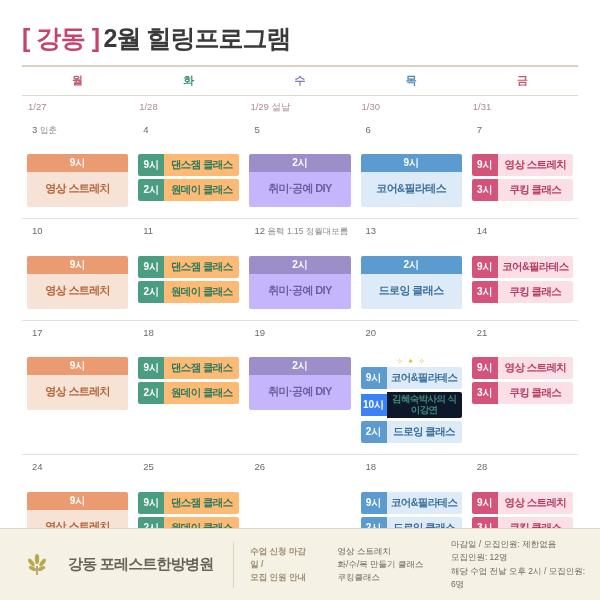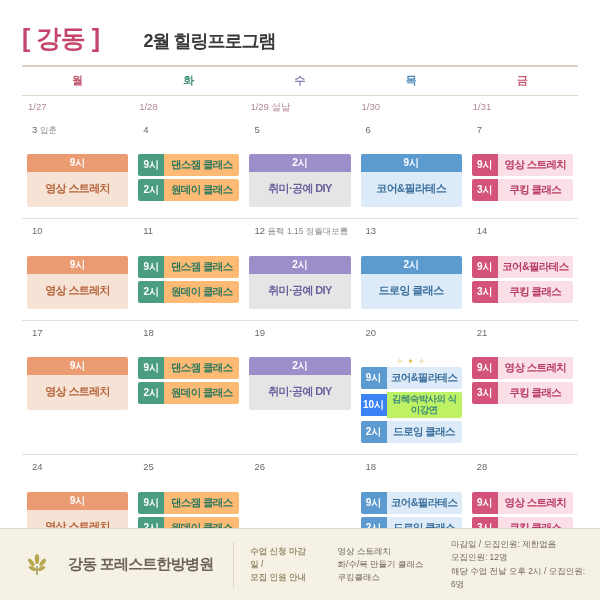--- a/index.html
+++ b/index.html
@@ -13,21 +13,21 @@
 
   
   .title-row {
     padding: 22px 0 10px 22px;
     display: flex; align-items: baseline; gap: 4px;
   }
   .title-bracket {
     font-size: 25px; font-weight: bold; color: #c4446a; letter-spacing: -0.5px;
   }
   .title-main {
-    font-size: 18px; font-weight: bold; color: #3a3a3a; letter-spacing: -1px; margin-left: 40px;
+    font-size: 25px; font-weight: bold; color: #3a3a3a; letter-spacing: -1px;
   }
 
   
   .cal {
     width: 556px; margin: 0 auto;
     border-collapse: collapse;
     table-layout: fixed;
   }
   .cal th {
     font-size: 11px; font-weight: bold; padding: 6px 0 7px 0;
@@ -89,30 +89,30 @@
   }
 
   
   .th-orange .time { background: #eb9b72; color: #fff; }
   .th-orange .name { background: #f7e3d6; color: #b5643a; }
 
   .th-green .time { background: #4a9d80; color: #fff; }
   .th-green .name { background: #fdba74; color: #2f7a5e; }
 
   .th-purple .time { background: #9b8ec9; color: #fff; }
-  .th-purple .name { background: #e5e5e5; color: #6b5e9c; }
+  .th-purple .name { background: #c4b5fd; color: #6b5e9c; }
 
   .th-blue .time { background: #5b9bd0; color: #fff; }
   .th-blue .name { background: #dcebf7; color: #3b6f9c; }
 
   .th-pink .time { background: #d4537b; color: #fff; }
   .th-pink .name { background: #fadfe7; color: #b83c63; }
 
   .th-mint .time { background: #3b82f6; color: #fff; }
-  .th-mint .name { background: #bef264; color: #3c8a78; }
+  .th-mint .name { background: #0f172a; color: #3c8a78; }
 
   .special-mark {
     text-align: center; font-size: 8px; color: #e0b84a; line-height: 1;
     margin: 1px 0 1px 0; letter-spacing: 1px;
   }
   .blk.two-line .name { line-height: 1.15; padding: 2px 1px; font-size: 9.5px; }
 
   
   .footer {
     position: absolute; left: 0; bottom: 0;

